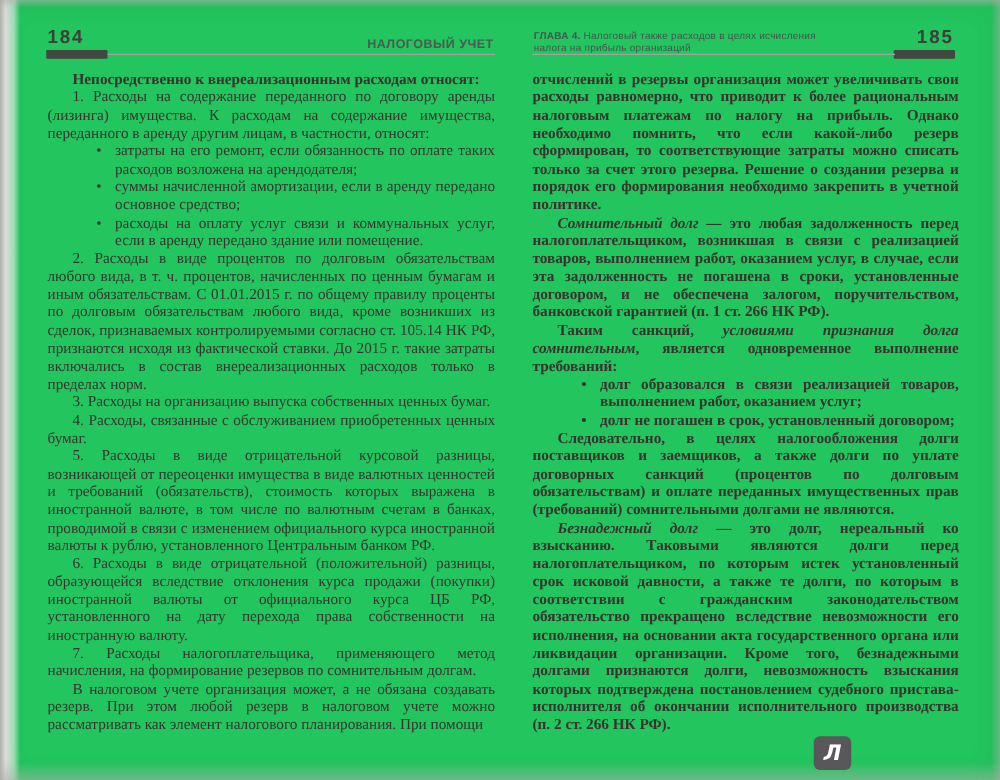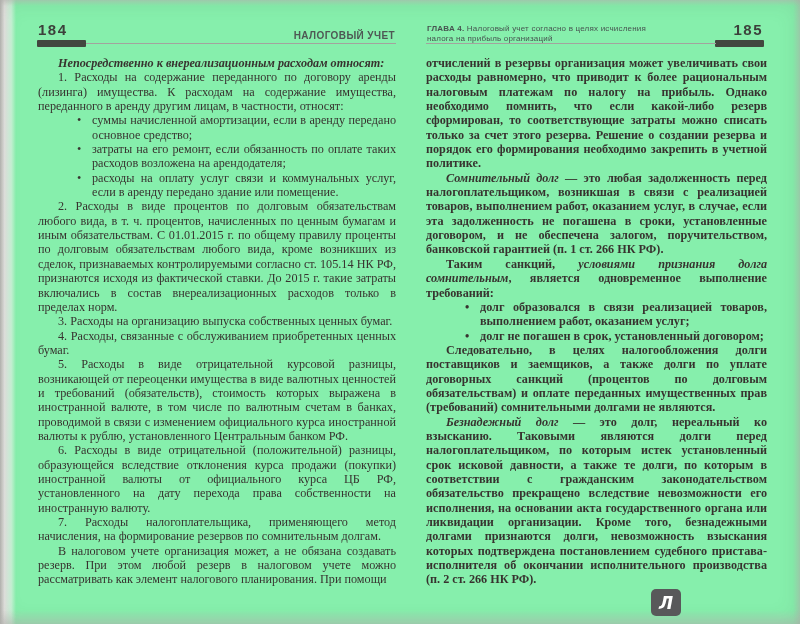--- a/index.html
+++ b/index.html
@@ -1,18 +1,18 @@
 <!DOCTYPE html>
 <html><head>
 <meta charset="utf-8">
 <style>
   html,body{margin:0;padding:0;}
   .screenshot{
     position:relative;width:800px;height:624px;overflow:hidden;
-    background:#86efac;
+    background:#22c55e;
     font-family:"Liberation Serif",serif;
   }
   
   .vignette{position:absolute;inset:0;pointer-events:none;z-index:5;
     box-shadow:inset 0 0 22px rgba(70,70,62,.14);}
   .edge-left{position:absolute;left:0;top:0;bottom:0;width:16px;z-index:4;pointer-events:none;
     background:linear-gradient(90deg,#b9b9b5 0,#e4e4e1 28%,rgba(244,244,242,.6) 70%,rgba(255,255,255,0) 100%);}
   .edge-top{position:absolute;left:0;top:0;right:0;height:6px;z-index:4;pointer-events:none;
     background:linear-gradient(180deg,rgba(190,190,186,.55),rgba(255,255,255,0));}
   .edge-bottom{position:absolute;left:0;bottom:0;right:0;height:14px;z-index:4;pointer-events:none;
@@ -39,21 +39,21 @@
     color:#475350;letter-spacing:.2px;}
   .chapter-header .lbl{font-weight:bold;}
 
   
   .page-body{position:absolute;top:56px;font-size:12.2px;line-height:14.35px;
     text-align:justify;color:#37332f;}
   .body-left{left:38px;width:358px;}
   .body-right{left:426px;width:341px;font-weight:bold;}
   .page-body p{margin:0;}
   .page-body p.indent{text-indent:20px;}
-  .page-body .bold-it{font-weight:bold;font-style:italic;}
+  .page-body .bold-it{font-weight:bold;}
   .page-body .it{font-style:italic;}
   .page-body ul{margin:0;padding:0 0 0 39px;list-style:none;}
   .page-body li{position:relative;padding-left:15px;}
   .page-body li::before{content:"\2022";position:absolute;left:0;top:0;}
 
   
   .watermark{position:absolute;left:651px;top:589px;width:30px;height:27px;
     background:#58585a;border-radius:5px;color:#ffffff;
     font-family:"DejaVu Sans",sans-serif;font-weight:bold;font-style:italic;
     font-size:17px;display:flex;align-items:center;justify-content:center;z-index:6;}
@@ -63,33 +63,33 @@
 
 <div class="screenshot">
 
   <div class="pageno pageno-left">184</div>
   <div class="no-bar bar-left"></div>
   <div class="rule rule-left"></div>
   <div class="running-header">НАЛОГОВЫЙ УЧЕТ</div>
 
   <div class="chapter-header">
     <span class="lbl">ГЛАВА 4.</span>
-    <span>Налоговый учет согласно в целях исчисления</span><br>
+    <span>Налоговый также расходов в целях исчисления</span><br>
     <span>налога на прибыль организаций</span>
   </div>
   <div class="pageno pageno-right">185</div>
   <div class="no-bar bar-right"></div>
   <div class="rule rule-right"></div>
 
   <div class="page-body body-left">
       <p class="indent"><span class="bold-it">Непосредственно к внереализационным расходам относят:</span></p>
       <p class="indent"><span>1. Расходы на содержание переданного по договору аренды (лизинга) имущества. К расходам на содержание имущества, переданного в аренду другим лицам, в частности, относят:</span></p>
       <ul>
+        <li>затраты на его ремонт, если обязанность по оплате таких расходов возложена на арендодателя;</li>
         <li>суммы начисленной амортизации, если в аренду передано основное средство;</li>
-        <li>затраты на его ремонт, если обязанность по оплате таких расходов возложена на арендодателя;</li>
         <li>расходы на оплату услуг связи и коммунальных услуг, если в аренду передано здание или помещение.</li>
       </ul>
       <p class="indent"><span>2. Расходы в виде процентов по долговым обязательствам любого вида, в т. ч. процентов, начисленных по ценным бумагам и иным обязательствам. С 01.01.2015 г. по общему правилу проценты по долговым обязательствам любого вида, кроме возникших из сделок, признаваемых контролируемыми согласно ст. 105.14 НК РФ, признаются исходя из фактической ставки. До 2015 г. такие затраты включались в состав внереализационных расходов только в пределах норм.</span></p>
       <p class="indent"><span>3. Расходы на организацию выпуска собственных ценных бумаг.</span></p>
       <p class="indent"><span>4. Расходы, связанные с обслуживанием приобретенных ценных бумаг.</span></p>
       <p class="indent"><span>5. Расходы в виде отрицательной курсовой разницы, возникающей от переоценки имущества в виде валютных ценностей и требований (обязательств), стоимость которых выражена в иностранной валюте, в том числе по валютным счетам в банках, проводимой в связи с изменением официального курса иностранной валюты к рублю, установленного Центральным банком РФ.</span></p>
       <p class="indent"><span>6. Расходы в виде отрицательной (положительной) разницы, образующейся вследствие отклонения курса продажи (покупки) иностранной валюты от официального курса ЦБ РФ, установленного на дату перехода права собственности на иностранную валюту.</span></p>
       <p class="indent"><span>7. Расходы налогоплательщика, применяющего метод начисления, на формирование резервов по сомнительным долгам.</span></p>
       <p class="indent"><span>В налоговом учете организация может, а не обязана создавать резерв. При этом любой резерв в налоговом учете можно рассматривать как элемент налогового планирования. При помощи</span></p>
     </div>

